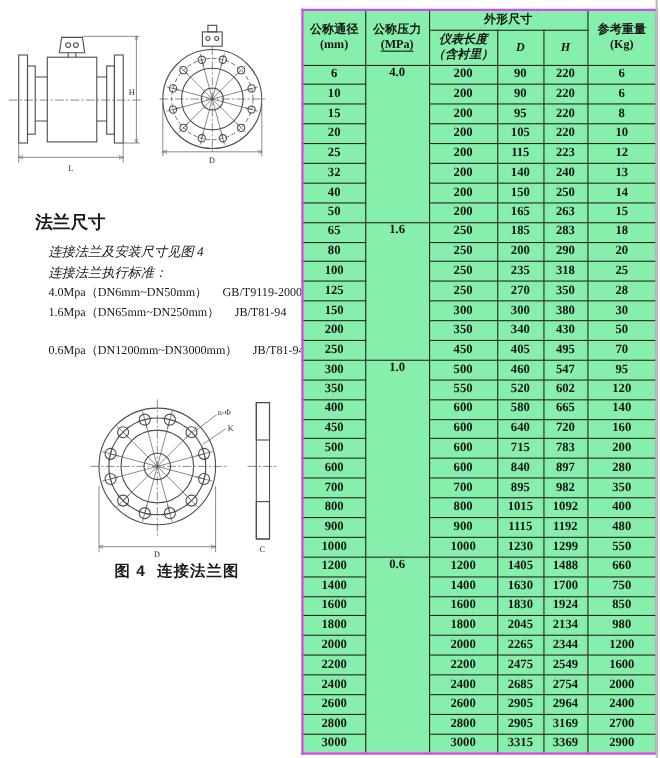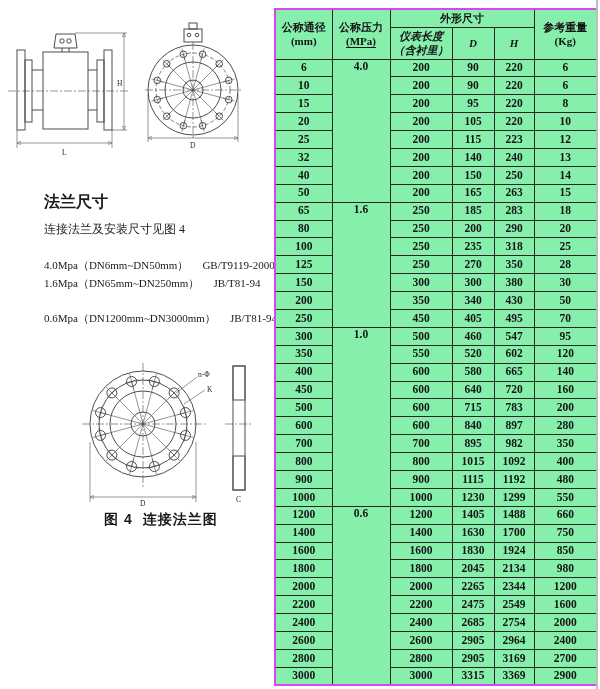--- a/index.html
+++ b/index.html
@@ -4,23 +4,23 @@
 <style>
   html,body{margin:0;padding:0;background:#fff;}
   .page{position:relative;width:600px;height:689px;background:#fff;overflow:hidden;
         font-family:"Liberation Serif",serif;color:#1a1a1a;}
   .edge-line{position:absolute;left:596px;top:0;width:2px;height:689px;background:#bdbdbd;}
 
   
   .fig3-caption{position:absolute;left:44px;top:162px;width:230px;font-size:11px;
                 font-weight:600;letter-spacing:0.2px;}
   .fig3-caption .cap-prefix{margin-right:12px;}
-  .section-heading{position:absolute;left:44px;top:192px;font-size:16px;font-weight:bold;
+  .section-heading{position:absolute;left:32px;top:192px;font-size:16px;font-weight:bold;
                    font-family:"Liberation Sans",sans-serif;}
-  .body-line{position:absolute;left:44px;font-size:12px;white-space:nowrap;}
+  .body-line{position:absolute;left:44px;font-size:12px;white-space:nowrap;font-style:italic;}
   .std-line{position:absolute;left:44px;font-size:11px;white-space:nowrap;}
   .std-line .std-code{margin-left:14px;}
 
   .fig4-caption{position:absolute;left:68px;top:511px;font-size:14px;font-weight:bold;
                 font-family:"Liberation Sans",sans-serif;letter-spacing:1px;padding-left:36px;}
   .fig4-caption .cap-prefix{margin-right:10px;}
 
   svg{position:absolute;}
   #fig3{left:0;top:2px;}
   #fig4{left:0;top:330px;}
@@ -130,20 +130,21 @@
       <circle cx="197" cy="33" r="1.8"></circle>
     <line class="thin" x1="148" y1="92" x2="148" y2="140"></line>
     <line class="thin" x1="238" y1="92" x2="238" y2="140"></line>
     <line class="thin" x1="148" y1="136" x2="238" y2="136" marker-start="url(#ar3)" marker-end="url(#ar3)"></line>
     <text x="190" y="146">D</text>
   </svg>
 
 
   <div class="section-heading">法兰尺寸</div>
   <div class="body-line" style="top:221px">连接法兰及安装尺寸见图 4</div>
+  <div class="body-line" style="top:240px">连接法兰执行标准：</div>
 
   <div class="std-line" style="top:258px">
     <span>4.0Mpa（DN6mm~DN50mm）</span><span class="std-code">GB/T9119-2000</span>
   </div>
   <div class="std-line" style="top:276px">
     <span>1.6Mpa（DN65mm~DN250mm）</span><span class="std-code">JB/T81-94</span>
   </div>
   <div class="std-line" style="top:311px">
     <span>0.6Mpa（DN1200mm~DN3000mm）</span><span class="std-code">JB/T81-94</span>
   </div>

